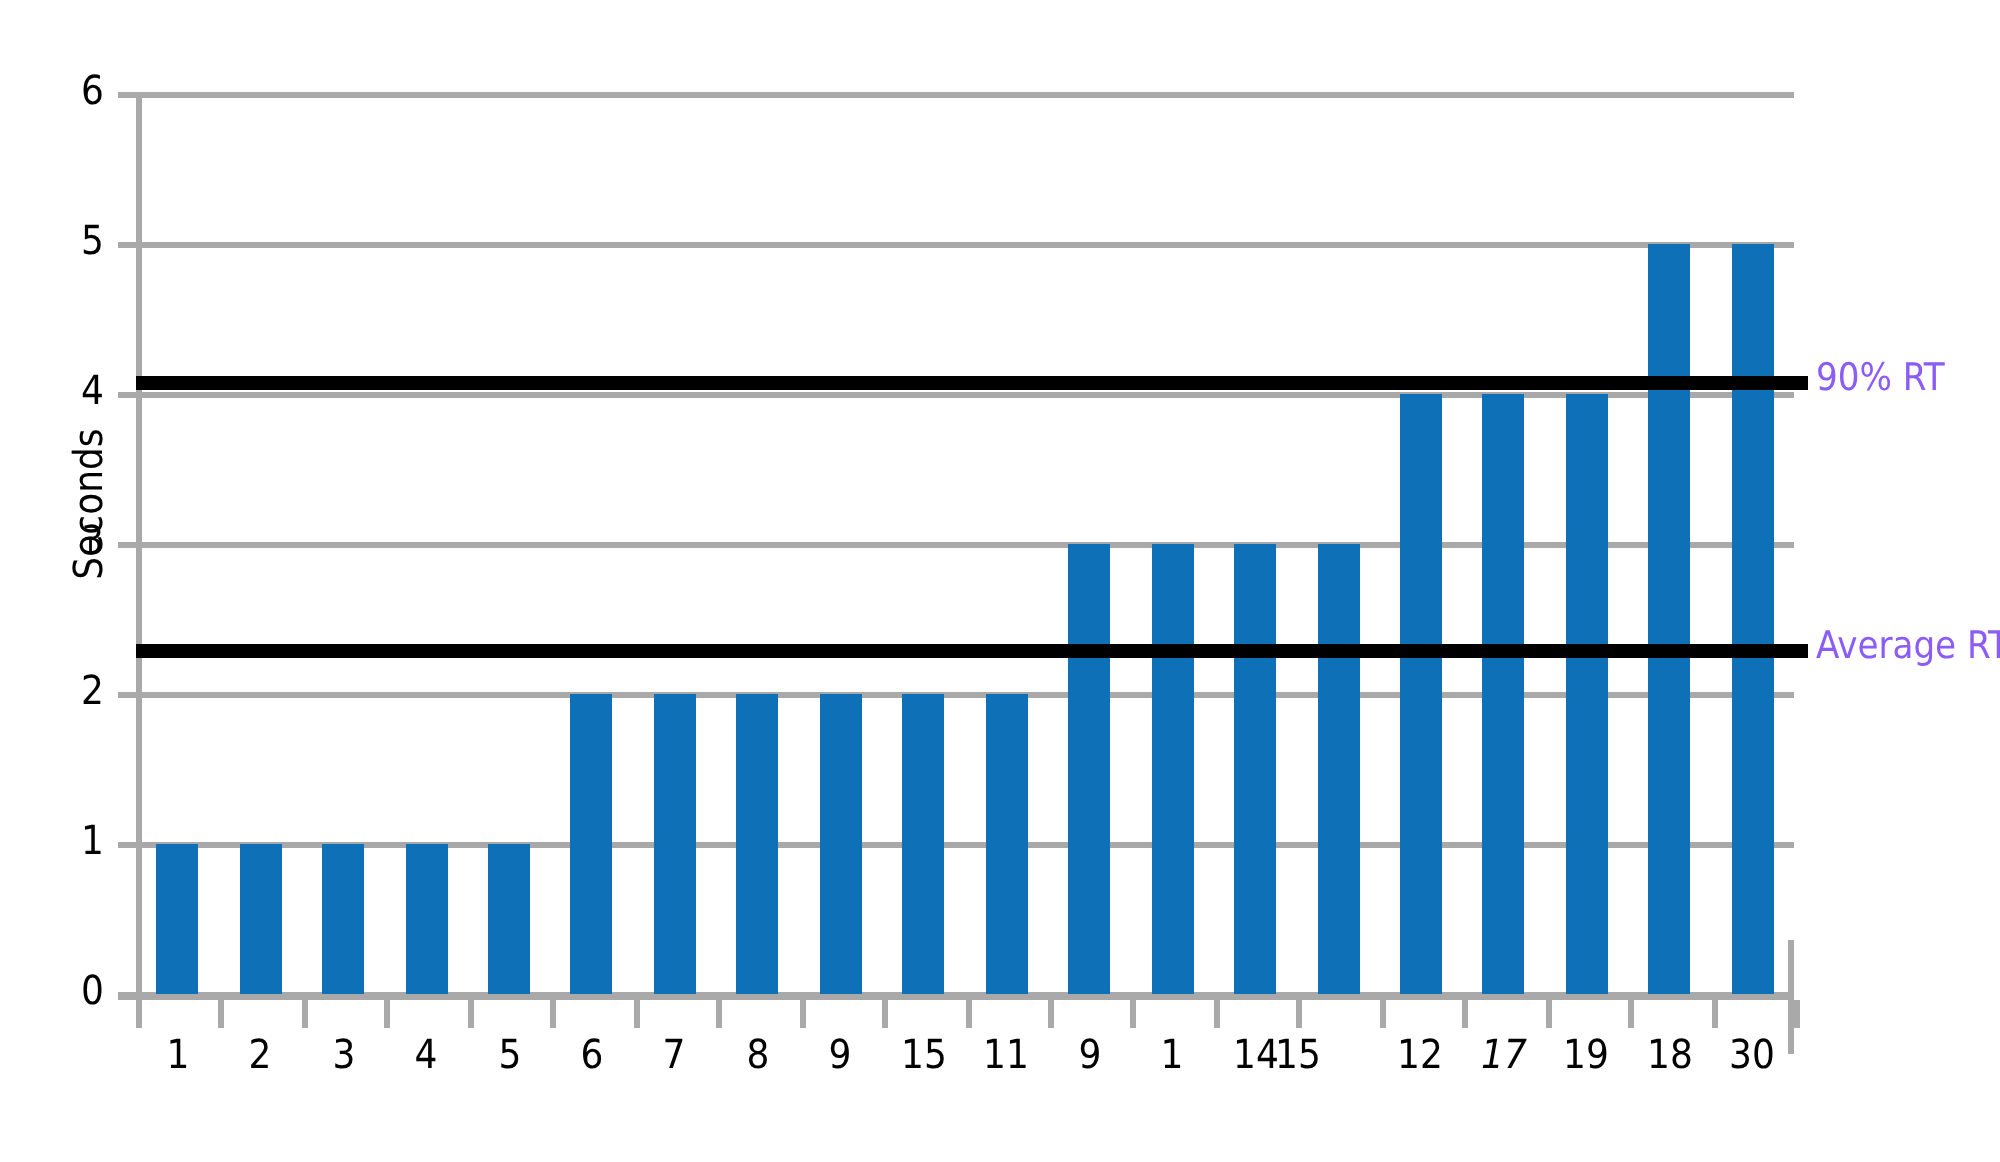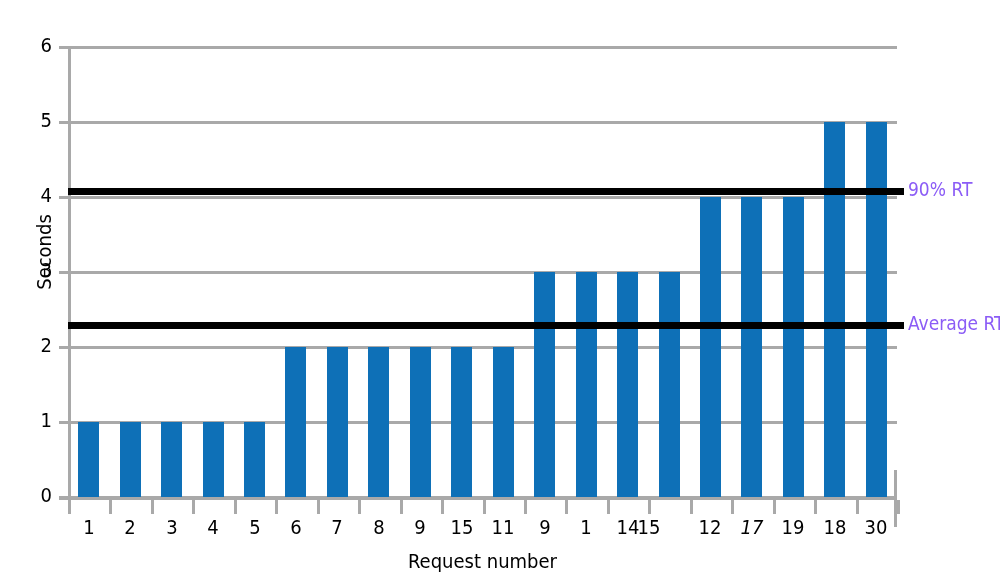--- a/index.html
+++ b/index.html
@@ -270,14 +270,13 @@
       <div class="xtick-label" style="left: 565px;">1</div>
       <div class="xtick-label" style="left: 607px;">14</div>
       <div class="xtick-label" style="left: 628px;">15</div>
       <div class="xtick-label" style="left: 689px;">12</div>
       <div class="xtick-label" style="left: 731px; font-style: italic;">17</div>
       <div class="xtick-label" style="left: 772px;">19</div>
       <div class="xtick-label" style="left: 814px;">18</div>
       <div class="xtick-label" style="left: 855px;">30</div>
     </div>
 
-  <div class="xaxis-title">Request number</div>
 </div>
 
 </body></html>

